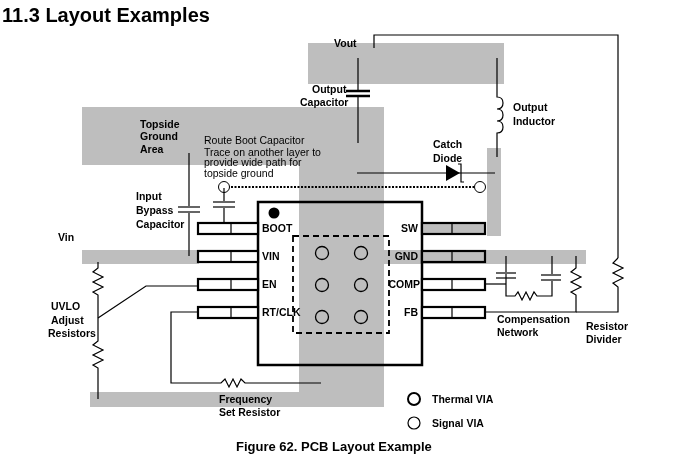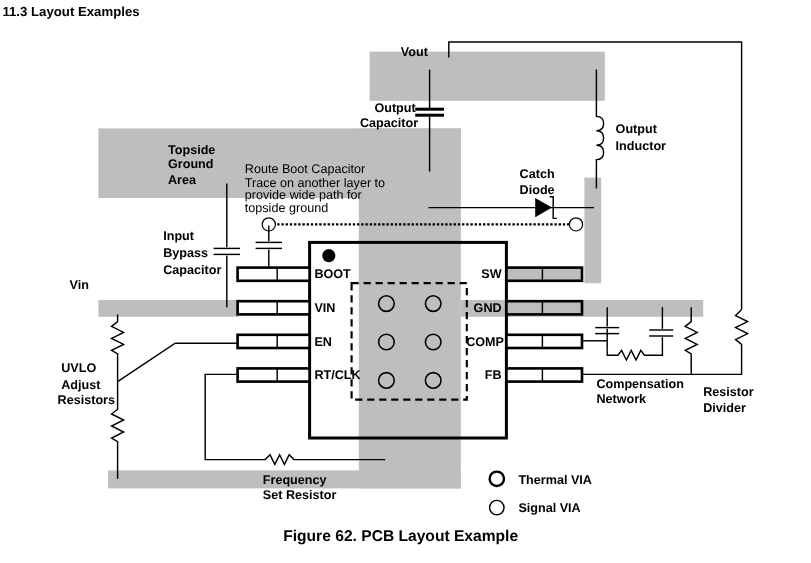--- a/index.html
+++ b/index.html
@@ -1,18 +1,18 @@
 <!DOCTYPE html>
 <html><head>
   <meta charset="utf-8">
   <style>
     html, body { margin: 0; padding: 0; background: #ffffff; }
     body { width: 676px; height: 469px; position: relative; overflow: hidden; font-family: "Liberation Sans", sans-serif; }
     #diagram { position: absolute; left: 0; top: 0; }
-    .section-title { position: absolute; left: 2px; top: 4px; font-size: 11px; font-weight: bold; color: #000; }
+    .section-title { position: absolute; left: 2px; top: 4px; font-size: 20px; font-weight: bold; color: #000; }
     .lbl { font-family: "Liberation Sans", sans-serif; font-size: 10.5px; font-weight: bold; fill: #000; }
     .note { font-family: "Liberation Sans", sans-serif; font-size: 10.5px; fill: #000; }
     .pin { font-family: "Liberation Sans", sans-serif; font-size: 10.5px; font-weight: bold; fill: #000; }
     .caption { font-family: "Liberation Sans", sans-serif; font-size: 13px; font-weight: bold; fill: #000; }
     .wire { stroke: #000; stroke-width: 1.2; fill: none; }
     .thick { stroke: #000; stroke-width: 2.5; fill: none; }
     .pad { fill: #fff; stroke: #000; stroke-width: 2.2; }
     .pad-g { fill: #bdbdbd; stroke: #000; stroke-width: 2.2; }
     .copper { fill: #bebebe; }
   </style>

